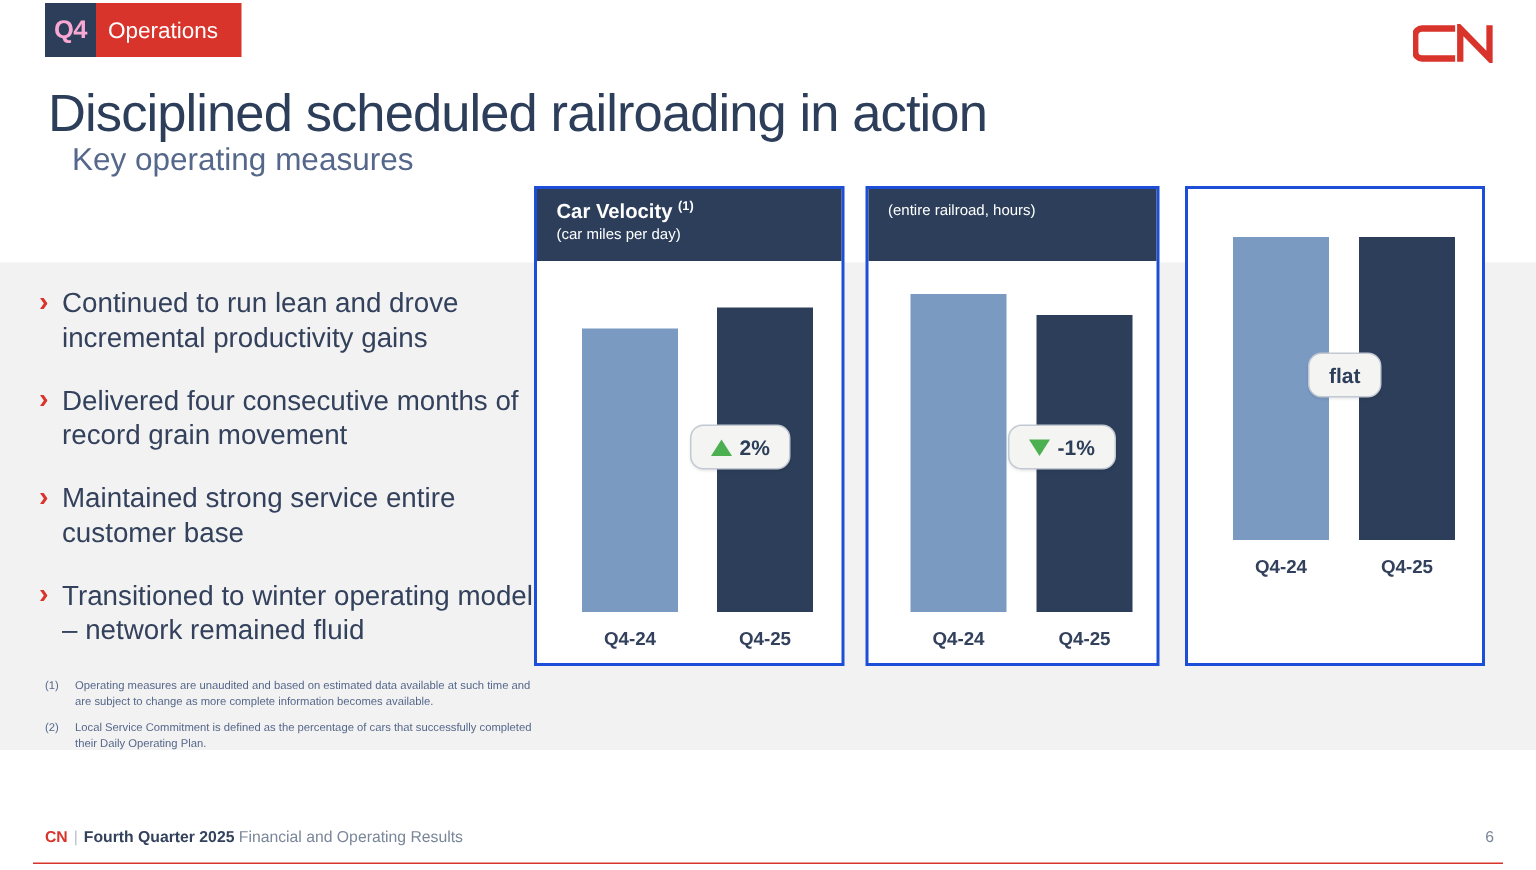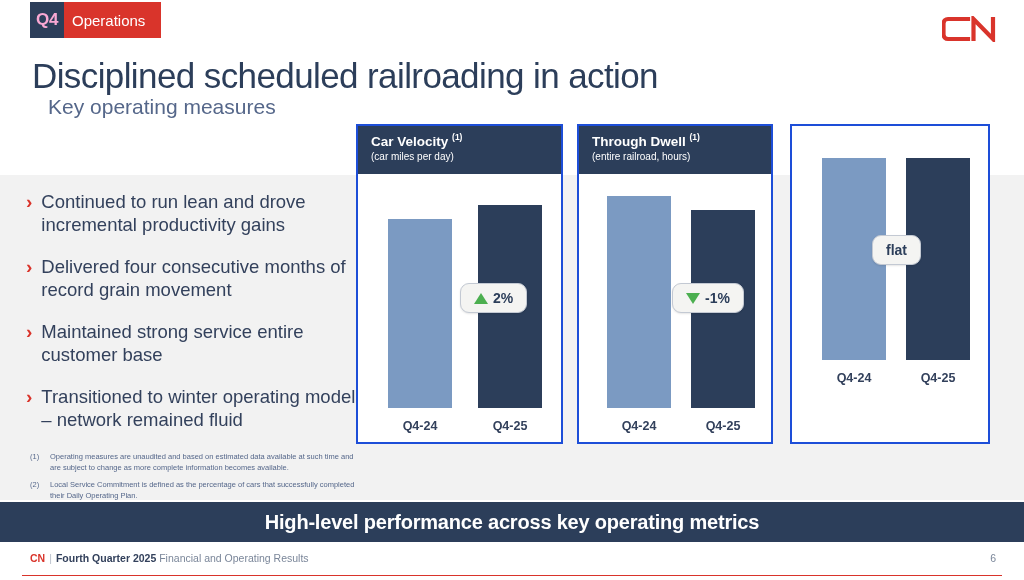--- a/index.html
+++ b/index.html
@@ -187,24 +187,20 @@
       </div>
       <div class="badge" style="left:102px; top:109px">
         <span class="tri up"></span>
         <span>2%</span>
       </div>
     </div>
   </div>
 
   <div class="panel" id="panel-1">
     <div class="panel-head">
-      <div class="panel-title">
-        <span>Through Dwell</span>
-        <sup>(1)</sup>
-      </div>
       <div class="panel-sub">(entire railroad, hours)</div>
     </div>
     <div class="plot">
       <div class="bar-col left">
         <div class="val" style="bottom:219px">7.1</div>
         <div class="bar prev" style="height:212px"></div>
         <div class="xlab">Q4-24</div>
       </div>
       <div class="bar-col right">
         <div class="val" style="bottom:205px">7.0</div>
@@ -229,23 +225,20 @@
         <div class="val" style="bottom:209px">94%</div>
         <div class="bar curr" style="height:202px"></div>
         <div class="xlab">Q4-25</div>
       </div>
       <div class="badge" style="left:80px; top:109px">
         <span>flat</span>
       </div>
     </div>
   </div>
 
-  <div class="banner">
-    <span>High-level performance across key operating metrics</span>
-  </div>
 
   <div class="footer">
     <div class="footer-left">
       <span class="footer-cn">CN</span><span class="footer-bar">|</span><span class="footer-bold">Fourth Quarter 2025</span>
       <span>Financial and Operating Results</span>
     </div>
     <div class="page-no">6</div>
     <div class="footer-rule"></div>
   </div>
 

